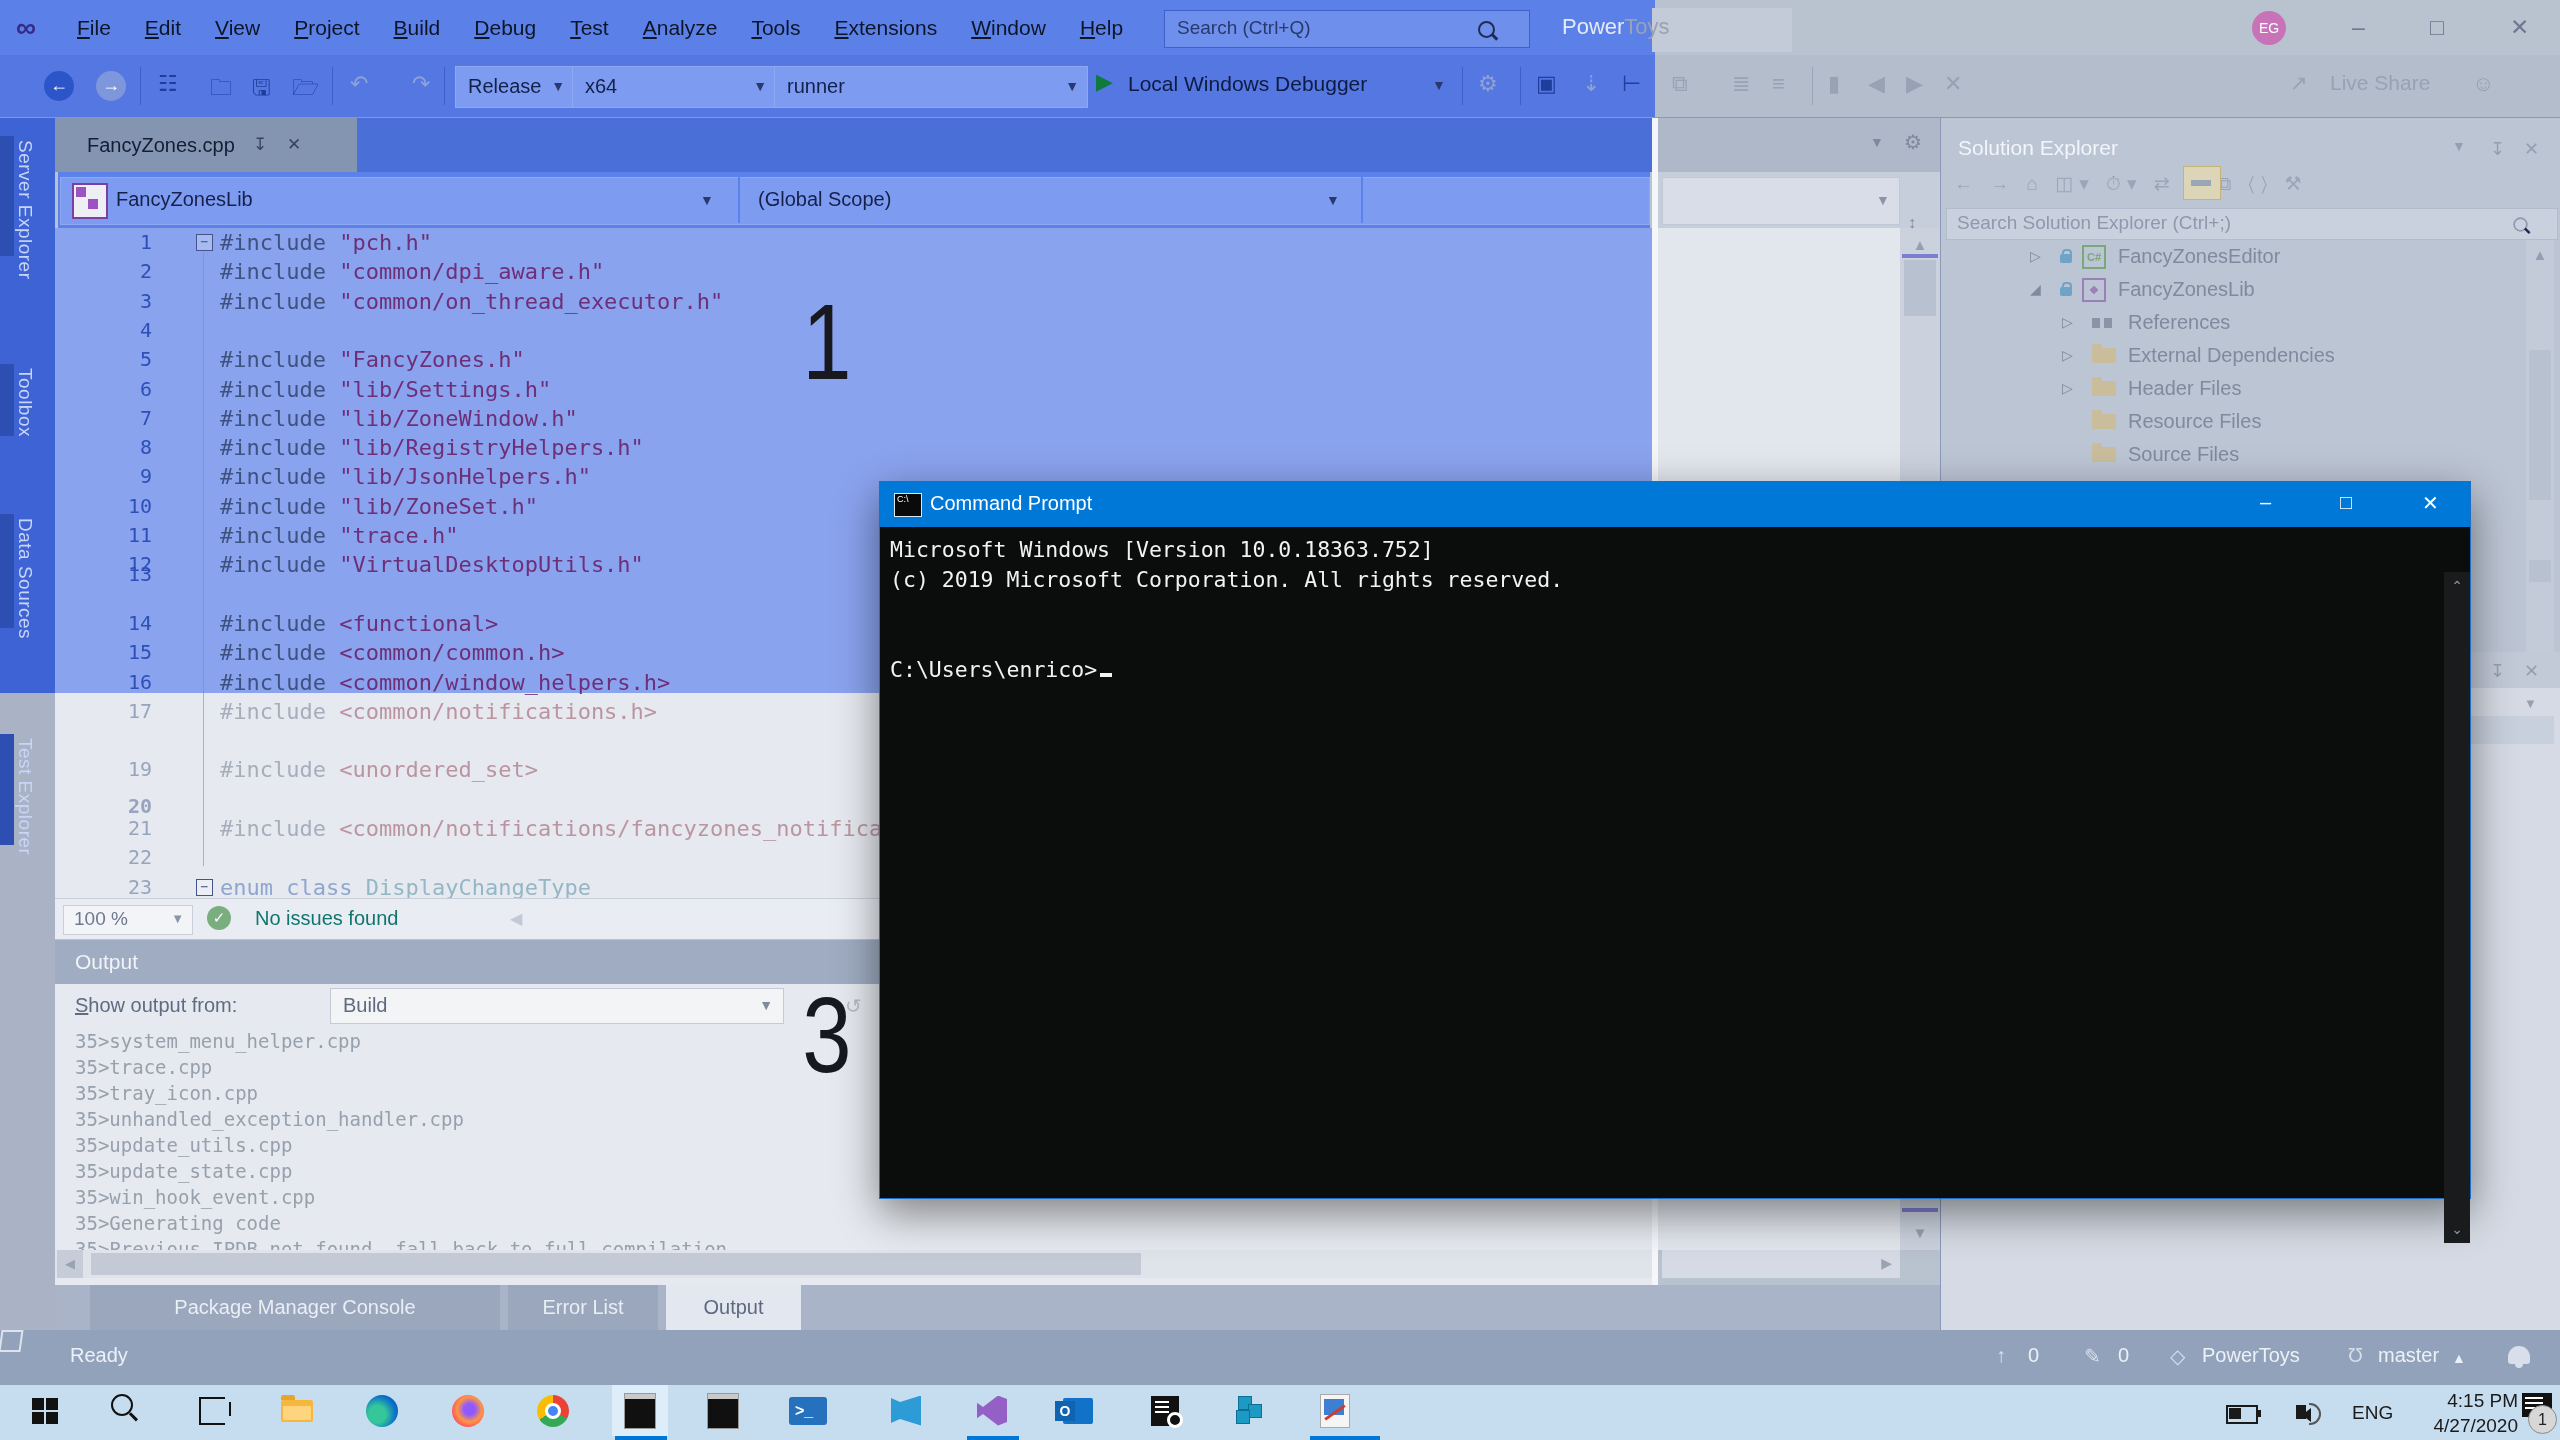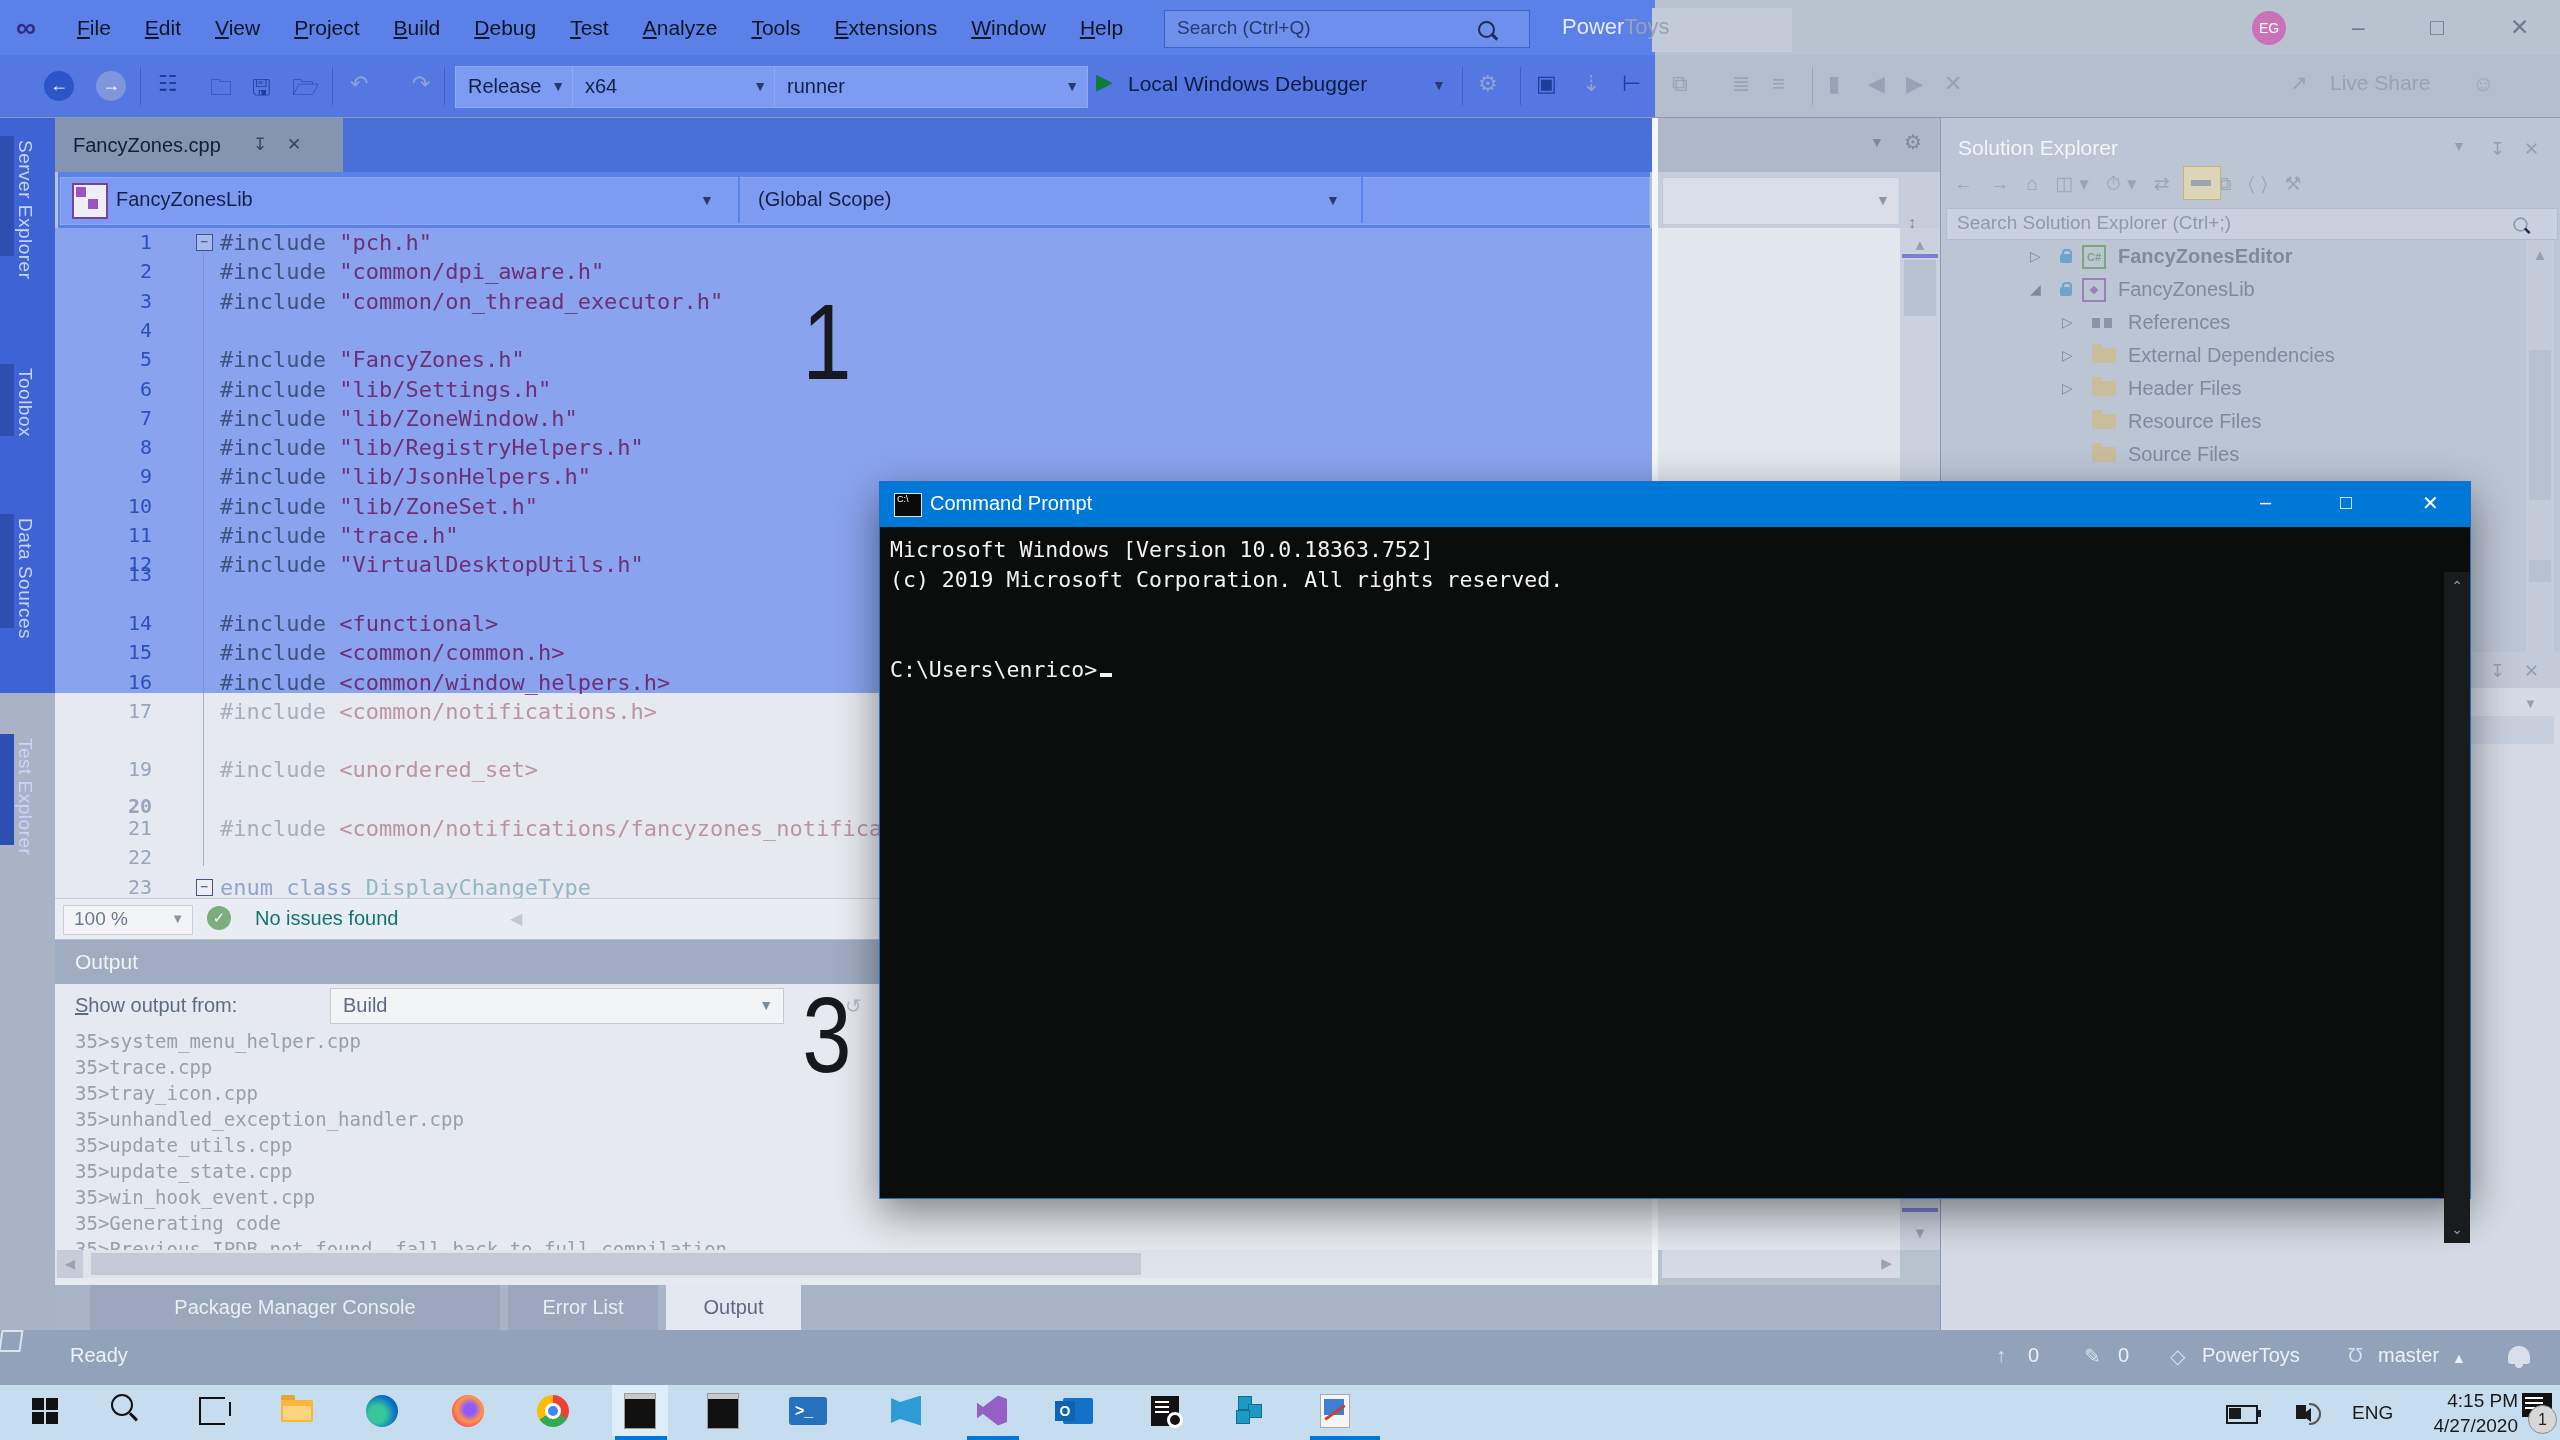--- a/index.html
+++ b/index.html
@@ -39,21 +39,21 @@
   .runbtn{color:#0E7A3C;font-size:22px;}
   #dbglabel{left:1128px;top:17px;font-size:21px;color:#0E1B42;}
   
   #leftstrip{left:0;top:118px;width:55px;height:1212px;background:#3E63D4;}
   #leftstrip .dimpart{position:absolute;left:0;top:575px;width:55px;height:637px;background:#A9B3C5;}
   .vtab{position:absolute;left:14px;writing-mode:vertical-lr;font-size:19px;color:#C8D5F8;letter-spacing:.5px;}
   .vnotch{position:absolute;left:0;width:14px;background:#2E4FB2;}
   
   #tabrow{left:55px;top:118px;width:1597px;height:54px;background:#4A6FD6;}
   #tab1{position:absolute;left:0;top:0;width:270px;height:54px;background:#8495B2;
-    color:#141E33;font-size:20px;line-height:54px;padding-left:18px;}
+    color:#141E33;font-size:20px;line-height:54px;padding-left:32px;}
   #tab1 .ticn{position:absolute;top:0;font-size:17px;color:#3A445C;}
   #navbar{left:58px;top:172px;width:1592px;height:56px;background:#5B82EA;}
   #navbar .bar{position:absolute;left:2px;top:5px;width:1588px;height:46px;background:#7D9BF0;border:1px solid #8FA8F2;}
   .nav-divider{position:absolute;top:5px;width:2px;height:46px;background:#5B82EA;}
   .nav-text{position:absolute;top:16px;font-size:20px;color:#16214A;}
   .nav-car{position:absolute;top:20px;font-size:14px;color:#27396E;}
   #navicon{position:absolute;left:14px;top:11px;width:32px;height:32px;background:#EDEFF5;border:2px solid #7B3FA0;}
   #navicon i{position:absolute;width:10px;height:10px;background:#9C52C0;}
   #code-bg-top{left:55px;top:228px;width:1597px;height:465px;background:#8AA3EE;}
   #code-bg-bot{left:55px;top:693px;width:1597px;height:212px;background:#E6E9EF;}
@@ -425,21 +425,21 @@
     <div id="se-hl">
         <i></i>
       </div>
     <div id="se-search">Search Solution Explorer (Ctrl+;)</div>
     <div class="mag" style="left:572px;top:98px;border-color:#8E99AC;transform:scale(.85);"></div>
     <div id="se-tree">
         <div class="trow" style="top: 0px;">
           <span class="texp" style="left: 90px;">▷</span>
           <span class="tlock" style="left: 120px;"></span>
           <span class="tbox" style="left: 142px; border-color: rgb(122, 168, 122); color: rgb(122, 168, 122);">C#</span>
-          <span class="tlabel" style="left: 178px; font-weight: bold;">FancyZonesEditor</span>
+          <span class="tlabel" style="left: 178px;">FancyZonesEditor</span>
         </div>
         <div class="trow" style="top: 33px;">
           <span class="texp" style="left: 90px;">◢</span>
           <span class="tlock" style="left: 120px;"></span>
           <span class="tbox" style="left: 142px; border-color: rgb(156, 127, 184); color: rgb(156, 127, 184);">❖</span>
           <span class="tlabel" style="left: 178px;">FancyZonesLib</span>
         </div>
         <div class="trow" style="top: 66px;">
           <span class="texp" style="left: 122px;">▷</span>
           <span class="trefs" style="left: 152px;"></span>

